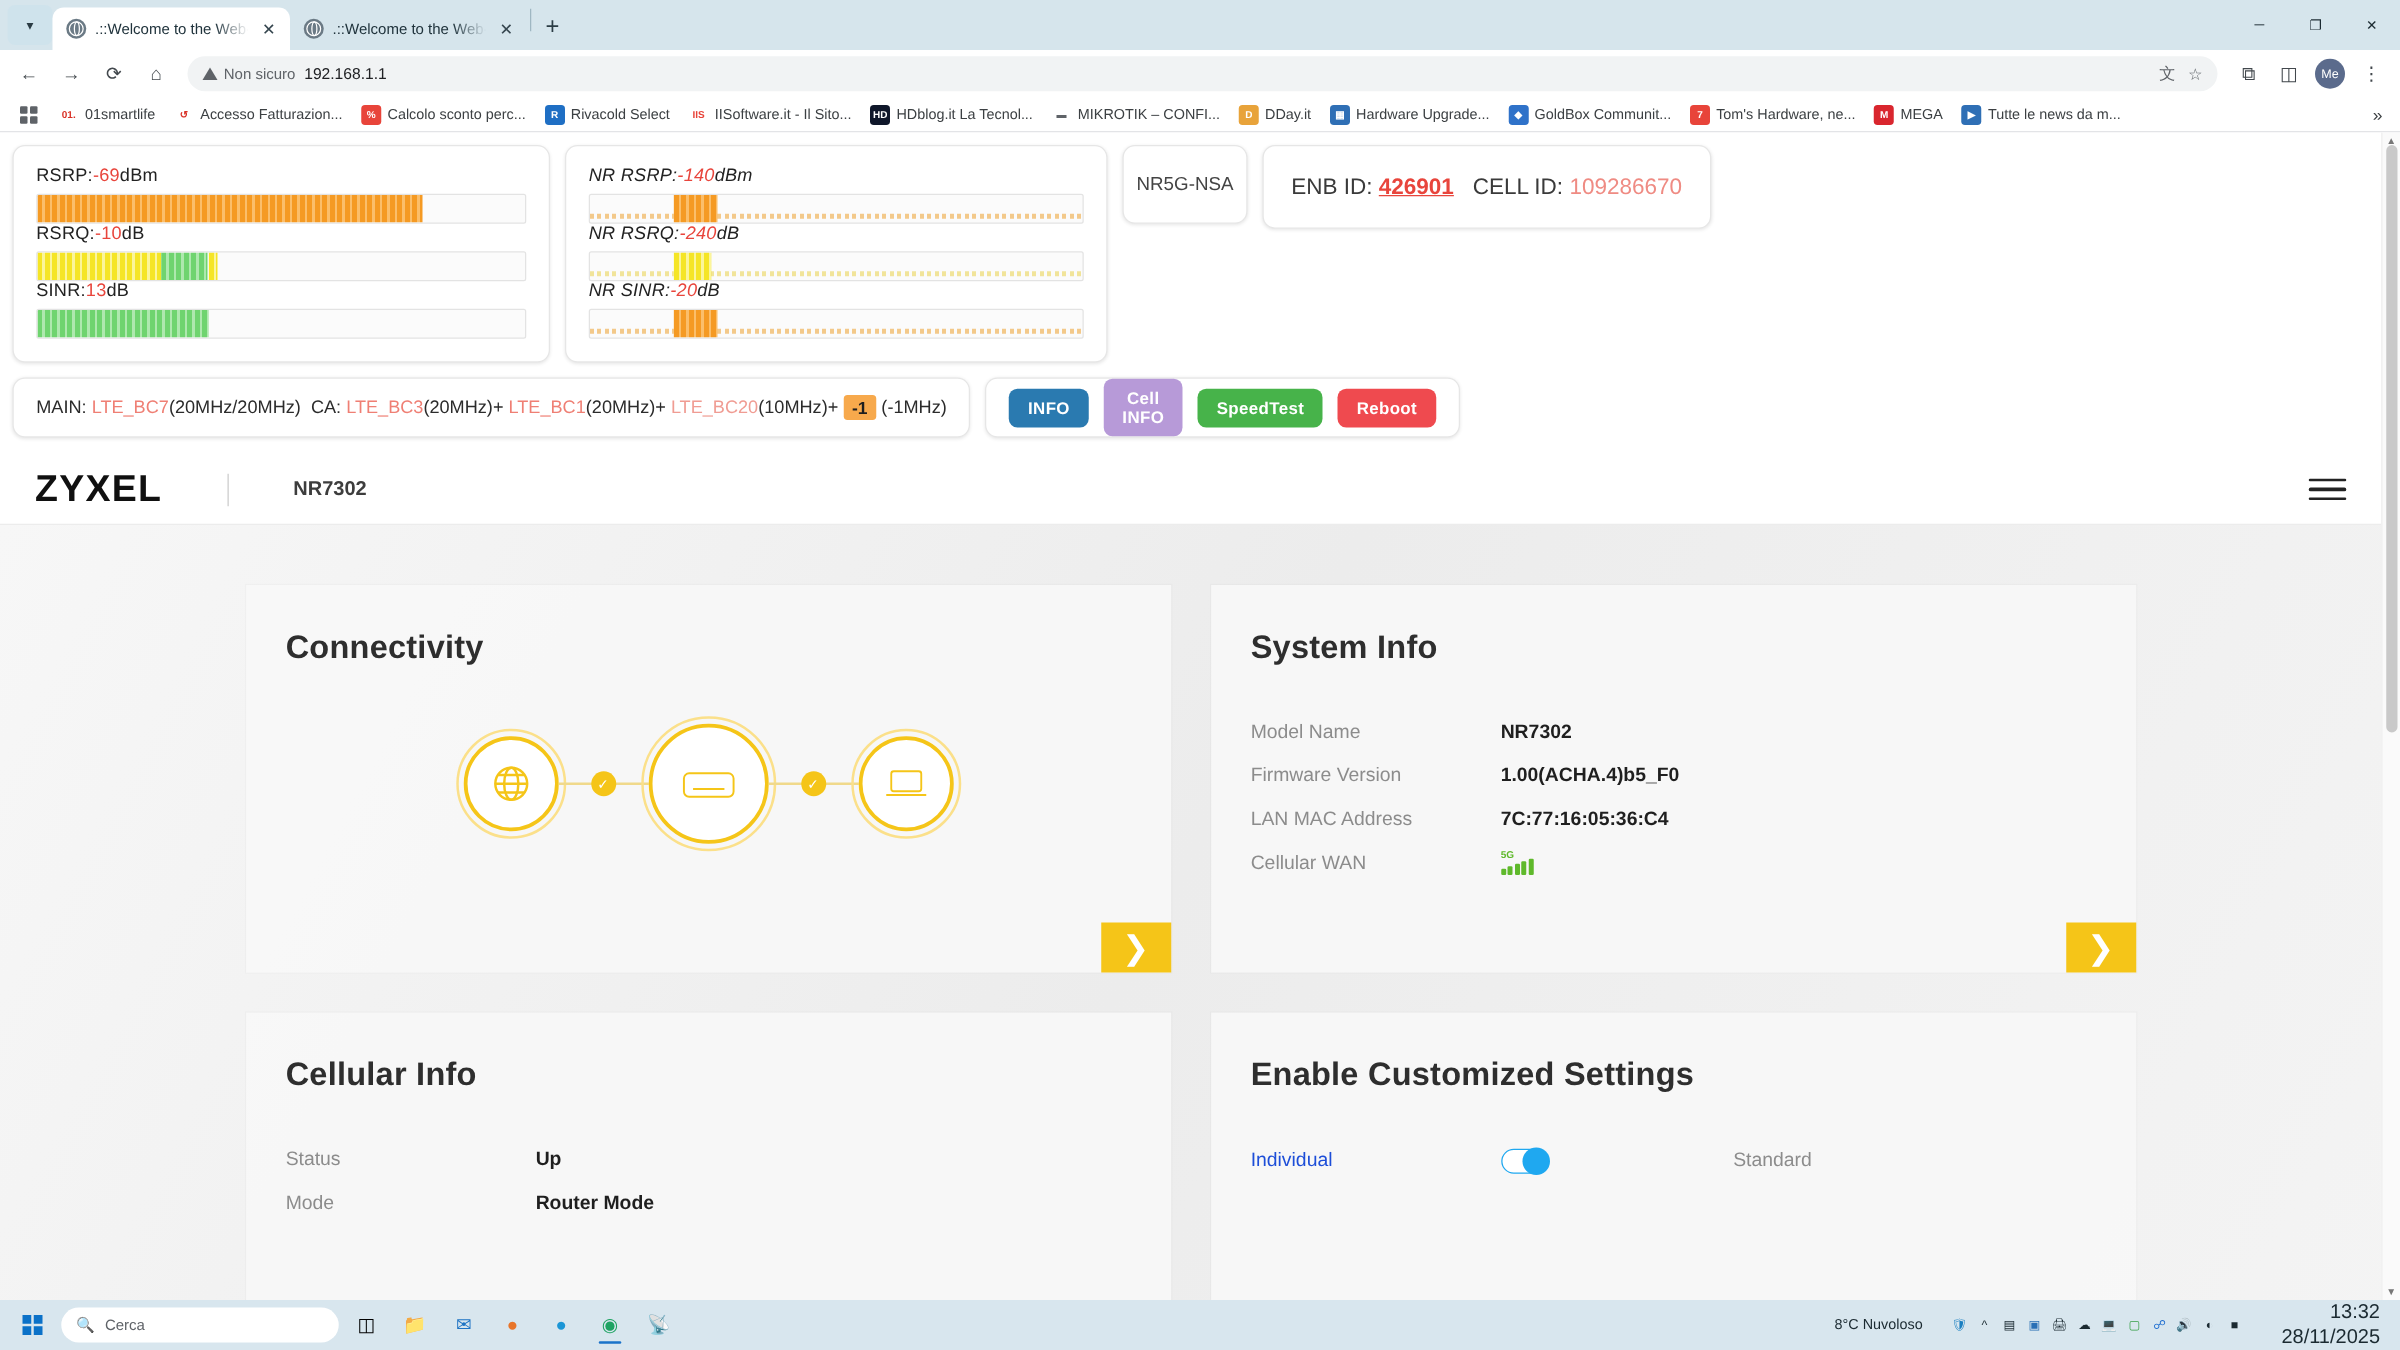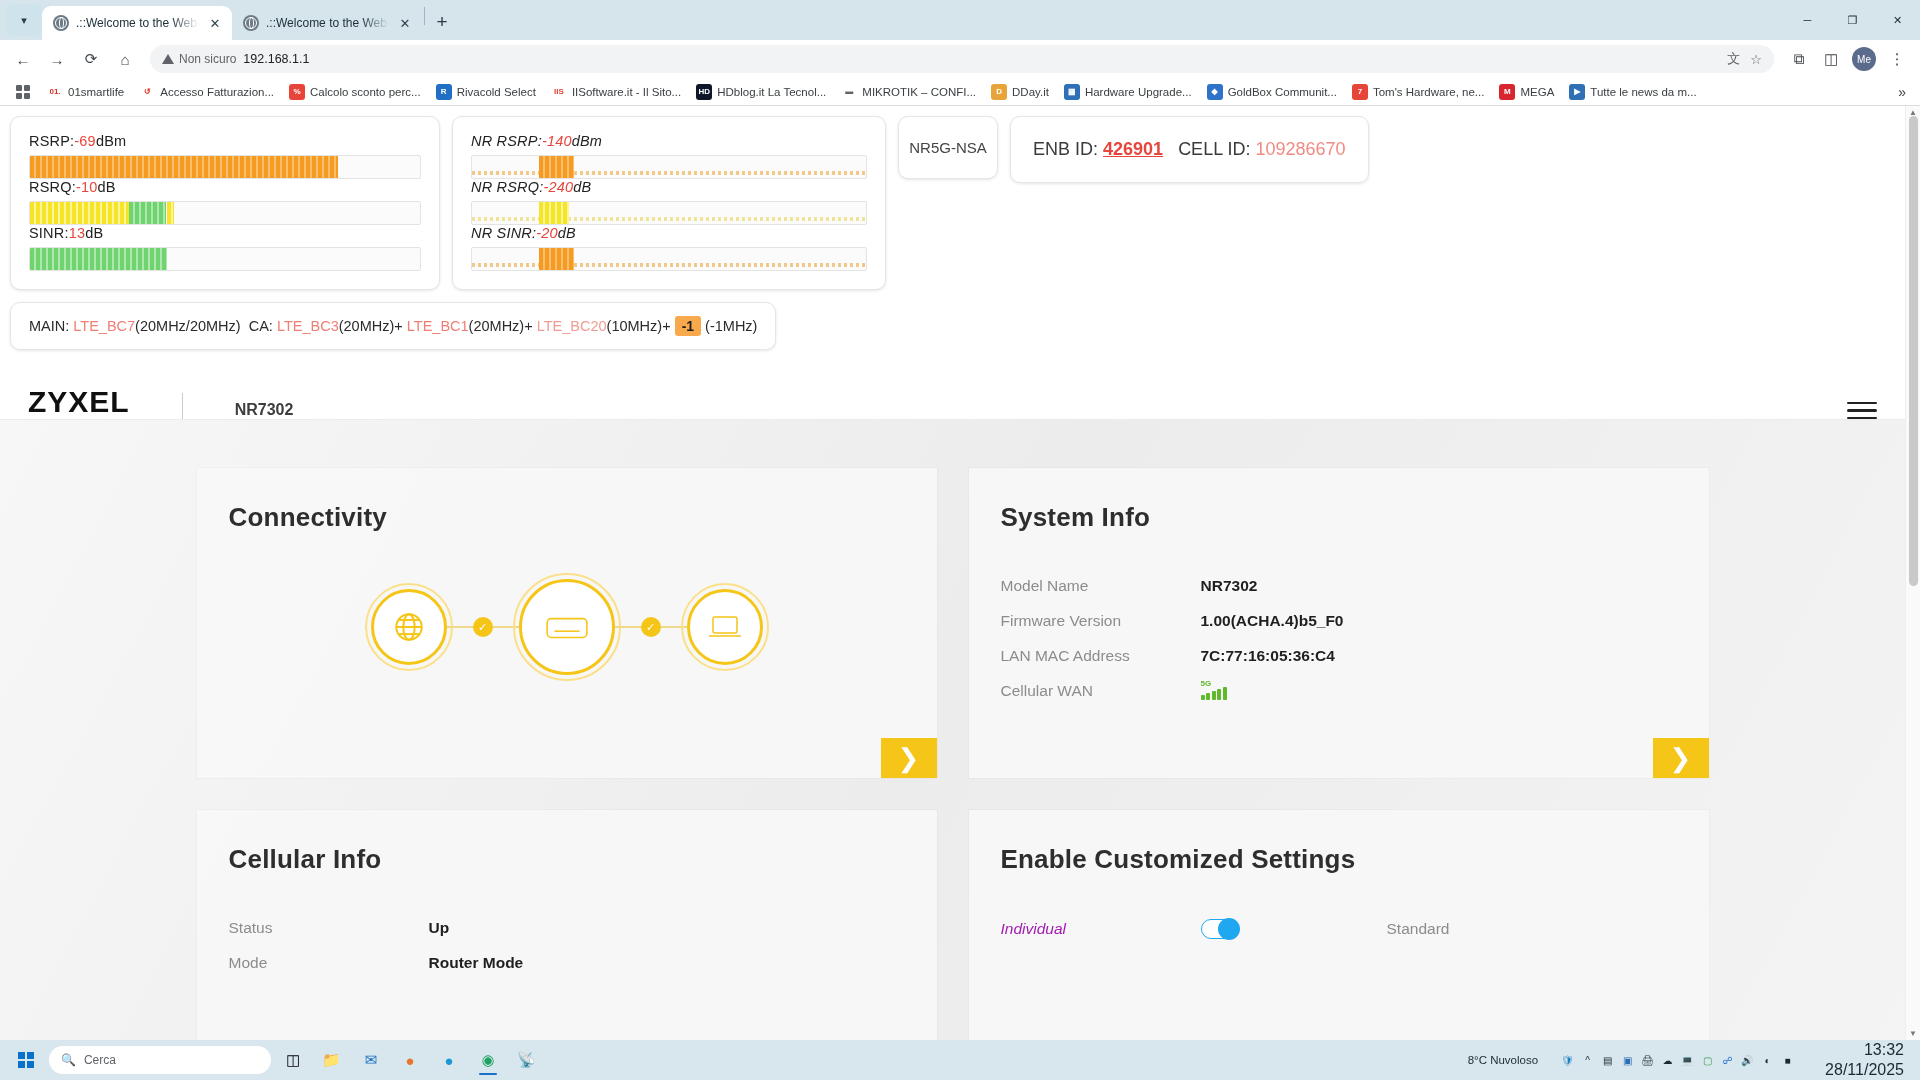--- a/index.html
+++ b/index.html
@@ -156,21 +156,21 @@
     padding: 8px 15px; letter-spacing:.3px; border:none;
     font-family: "Liberation Sans", sans-serif;
   }
   .btn.info { background:#2a7ab0; }
   .btn.cell { background:#b79ad8; }
   .btn.speed{ background:#47b34a; }
   .btn.reboot{ background:#ef4a4f; }
 
   
   .zy-header {
-    margin-top: 14px; height: 56px; background: #fff; display:flex; align-items:flex-end;
+    margin-top: 14px; height: 56px; background: #fff; display:flex; align-items:center;
     padding: 0 28px; border-bottom: 1px solid #ececec; position: relative; gap: 32px;
   }
   .zy-logo { font-size: 30px; font-weight: 800; letter-spacing: 1px; color:#101010; }
   .zy-div { width:1px; height:26px; background:#ccc; margin: 0 20px; }
   .zy-model { font-size: 16px; font-weight: 700; color:#3d3d3d; }
   .hamburger { margin-left:auto; display:flex; flex-direction:column; gap:5px; }
   .hamburger i { width:30px;height:2.5px;background:#222;display:block;border-radius:2px; }
 
   
   .dash {
@@ -209,21 +209,21 @@
   
   .rows { padding: 44px 0 0 32px; }
   .row { display:flex; align-items:center; margin-bottom: 17px; font-size: 15.5px; }
   .row .k { width: 200px; color:#8c8c8c; }
   .row .v { color:#1f1f1f; font-weight: 700; }
   .sig5g { display:flex; align-items:flex-end; gap:1.5px; height:18px; position:relative; padding-top:7px;}
   .sig5g i { width:4px; background:#5fb92b; display:block; border-radius:1px; }
   .sig5g .tag { position:absolute; top:-3px; left:0; font-size:8px; color:#5fb92b; font-weight:700; }
 
   .toggle-row { padding: 44px 0 0 32px; display:flex; align-items:center; font-size:15.5px; }
-  .toggle-row .k { width: 200px; color:#a21caf;font-style:italic; }
+  .toggle-row .k { width: 200px; color:#1d4ed8; }
   .switch { width:38px;height:20px;border-radius:10px;border:1.5px solid #1fa8f0;background:#fff;
             position:relative; }
   .switch .knob { position:absolute; right:-2px; top:-2px; width:22px;height:22px;border-radius:50%;
                   background:#1fa8f0; }
   .toggle-row .std { margin-left: 148px; color:#8c8c8c; }
 
   
   .sbar { position:absolute; right:0; top:0; bottom:0; width:15px; background:#fafafa;
           border-left:1px solid #eee; }
   .sbar .thumb { position:absolute; top:10px; height:470px; left:3px; width:9px;
@@ -442,20 +442,26 @@
           <span class="lbl">MAIN:</span>&nbsp;
           <span class="bnd">LTE_BC7</span><span>(20MHz/20MHz)</span>
           &nbsp;&nbsp;<span class="lbl">CA:</span>&nbsp;
           <span class="bnd">LTE_BC3</span><span>(20MHz)</span><span>+</span>&nbsp;
           <span class="bnd">LTE_BC1</span><span>(20MHz)</span><span>+</span>&nbsp;
           <span class="bnd soft">LTE_BC20</span><span>(10MHz)</span><span>+</span>
           <span class="mini-badge">-1</span>
           <span>(-1MHz)</span>
         </div>
 
+        <div class="card btn-card">
+          <button class="btn info">INFO</button>
+          <button class="btn cell">Cell INFO</button>
+          <button class="btn speed">SpeedTest</button>
+          <button class="btn reboot">Reboot</button>
+        </div>
       </div>
 
       <div class="zy-header">
         <div class="zy-logo">ZYXEL</div>
         <div class="zy-div"></div>
         <div class="zy-model">NR7302</div>
         <div class="hamburger">
             <i></i>
             <i></i>
             <i></i>

